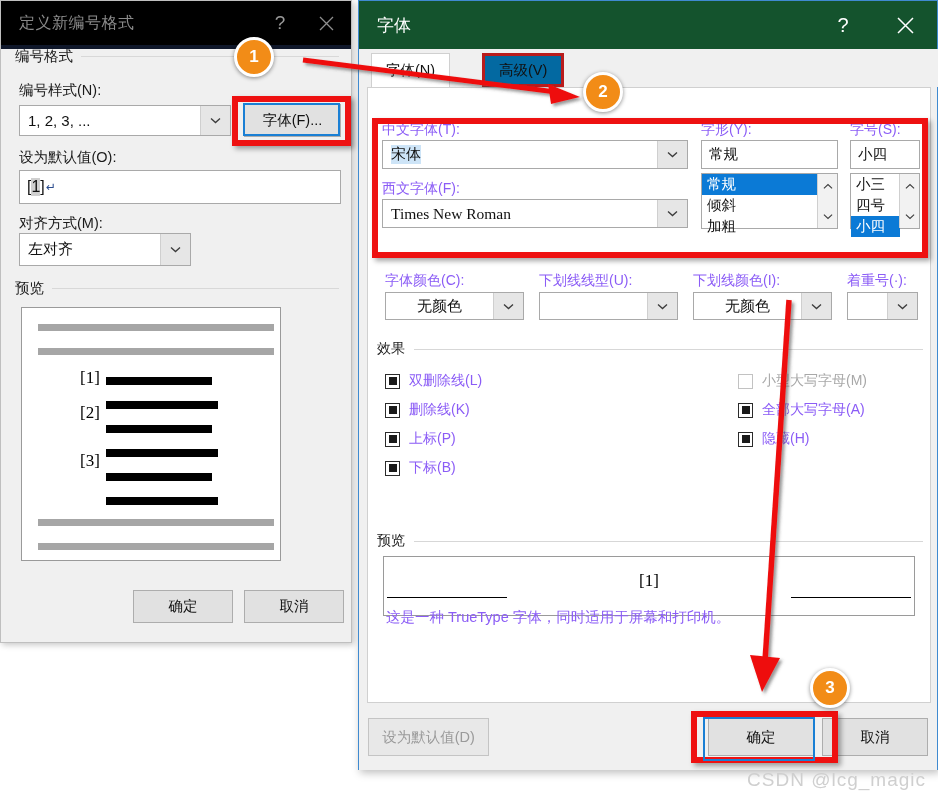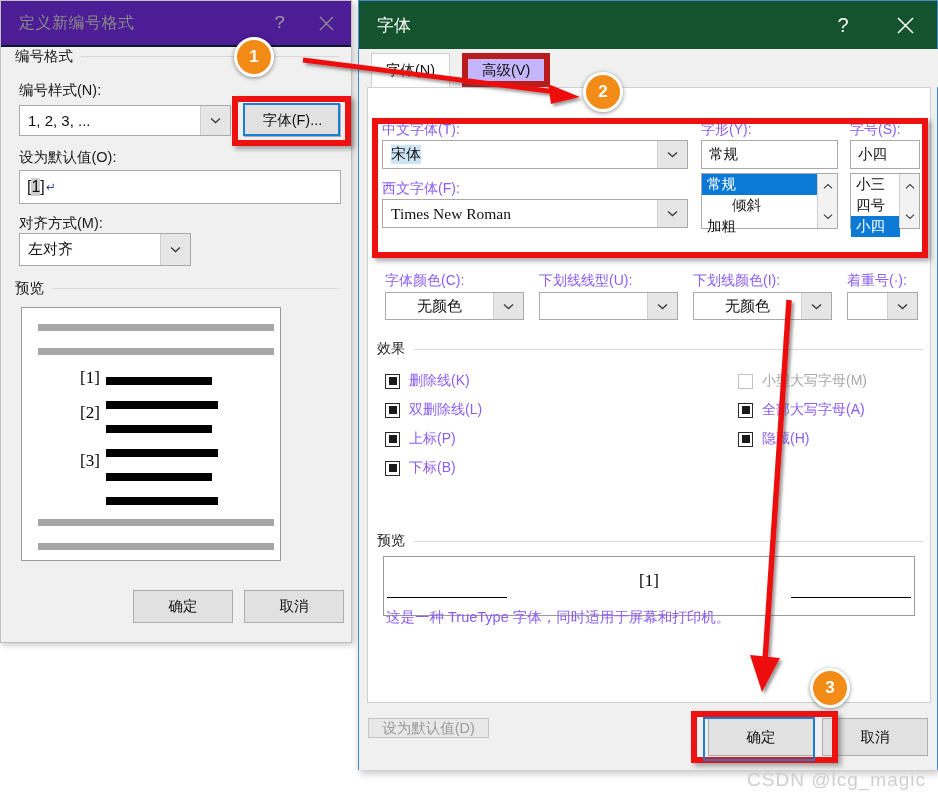--- a/index.html
+++ b/index.html
@@ -13,23 +13,22 @@
   }
   .dlg{position:absolute;background:#f0f0f0;box-sizing:border-box;}
 
   
   #numfmt-dialog{
     left:0;top:0;width:352px;height:643px;
     border:1px solid #bfbfbf;
     box-shadow:2px 2px 6px rgba(0,0,0,.22);
   }
   #numfmt-titlebar{
-    height:44px;background:#4c1d95;position:relative;
-    border-bottom:2px solid #0f172a;
-    font-family:Liberation Mono, monospace;
+    height:44px;background:#000000;position:relative;
+    border-bottom:4px solid #0f172a;
   }
   #numfmt-title{
     position:absolute;left:18px;top:12px;
     font-size:16px;color:#8a8a8a;letter-spacing:.5px;
   }
   .tb-btn{position:absolute;top:0;height:44px;width:46px;
     display:flex;align-items:center;justify-content:center;
     color:#9a9a9a;font-size:17px;cursor:default;}
   #numfmt-help{right:48px;font-size:19px;}
   #numfmt-close{right:2px;}
@@ -92,21 +91,21 @@
   #font-close{position:absolute;right:6px;top:0;height:48px;width:52px;
     display:flex;align-items:center;justify-content:center;}
 
   #font-tabstrip{position:absolute;left:0;top:48px;width:580px;height:38px;background:#f0f0f0;}
   .tab{
     position:absolute;top:4px;height:34px;padding:0 14px;
     display:flex;align-items:center;font-size:14.5px;color:#111;
     box-sizing:border-box;
   }
   .tab.active{background:#ffffff;border:1px solid #d0d0d0;border-bottom:none;}
-  .tab.inactive{background:#c4b5fd;border:6px solid #b91c1c;}
+  .tab.inactive{background:#0369a1;border:3px solid #b91c1c;margin-left:20px;}
 
   #font-body{
     position:absolute;left:8px;top:86px;width:564px;height:616px;
     background:#fff;border:1px solid #d0d0d0;box-sizing:border-box;
   }
   #font-footer{
     position:absolute;left:0;top:703px;width:578px;height:66px;background:#f0f0f0;
   }
 
   .sec-head{display:flex;align-items:center;gap:9px;font-size:14px;color:#1a1a1a;}
@@ -281,21 +280,21 @@
         <svg class="chev" viewBox="0 0 11 7">
             <path d="M1 1.5 L5.5 5.6 L10 1.5"></path>
           </svg>
       </div>
     </div>
 
     <div style="position:absolute;left:333px;top:33px;" class="lbl">字形(Y):</div>
     <div class="textbox" style="position:absolute;left:333px;top:52px;width:137px;height:29px;font-size:14.5px;">常规</div>
     <div class="listbox" style="position:absolute;left:333px;top:85px;width:137px;height:56px;">
       <div class="lb-item sel" style="margin-right:19px;">常规</div>
-      <div class="lb-item" style="margin-right:19px;margin-left:25px;">倾斜</div>
+      <div class="lb-item" style="margin-right:19px;">倾斜</div>
       <div class="lb-item" style="margin-right:19px;">加粗</div>
       <div class="lb-scroll">
         <span>
           <svg width="10" height="7" viewBox="0 0 11 7">
               <path d="M1 5.5 L5.5 1.4 L10 5.5" fill="none" stroke="#3c3c3c" stroke-width="1.2"></path>
             </svg>
         </span>
         <span>
           <svg width="10" height="7" viewBox="0 0 11 7">
               <path d="M1 1.5 L5.5 5.6 L10 1.5" fill="none" stroke="#3c3c3c" stroke-width="1.2"></path>
@@ -368,27 +367,27 @@
     <div class="sec-head" style="position:absolute;left:9px;top:252px;width:546px;">
       <span>效果</span>
       <span class="sec-rule"></span>
     </div>
 
     <div style="position:absolute;left:17px;top:284px;width:300px;">
       <div class="cb-row">
         <span class="cbx">
             <i></i>
           </span>
+        <span class="lbl">双删除线(L)</span>
+      </div>
+      <div class="cb-row">
+        <span class="cbx">
+            <i></i>
+          </span>
         <span class="lbl">删除线(K)</span>
-      </div>
-      <div class="cb-row">
-        <span class="cbx">
-            <i></i>
-          </span>
-        <span class="lbl">双删除线(L)</span>
       </div>
       <div class="cb-row">
         <span class="cbx">
             <i></i>
           </span>
         <span class="lbl">上标(P)</span>
       </div>
       <div class="cb-row">
         <span class="cbx">
             <i></i>
@@ -424,21 +423,21 @@
     <div id="font-preview-box" style="position:absolute;left:15px;top:468px;width:532px;height:60px;">
       <div id="fp-num">[1]</div>
       <div class="fp-line" style="left:3px;width:120px;"></div>
       <div class="fp-line" style="right:3px;width:120px;"></div>
     </div>
 
     <div class="lbl" style="position:absolute;left:18px;top:520px;font-size:14.5px;">这是一种 TrueType 字体，同时适用于屏幕和打印机。</div>
   </div>
 
   <div id="font-footer">
-    <div class="btn disabled" style="position:absolute;left:9px;top:14px;width:121px;height:20px;">设为默认值(D)</div>
+    <div class="btn disabled" style="position:absolute;left:9px;top:14px;width:121px;height:38px;">设为默认值(D)</div>
     <div class="btn" style="position:absolute;left:349px;top:14px;width:106px;height:38px;">确定</div>
     <div class="btn" style="position:absolute;left:463px;top:14px;width:106px;height:38px;">取消</div>
   </div>
 </div>
 
 <div class="redbox" style="left:232px;top:96px;width:119px;height:50px;"></div>
 <div class="bluebox" style="left:243px;top:103px;width:97px;height:33px;"></div>
 
 <div class="redbox" style="left:372px;top:118px;width:556px;height:140px;"></div>
 

